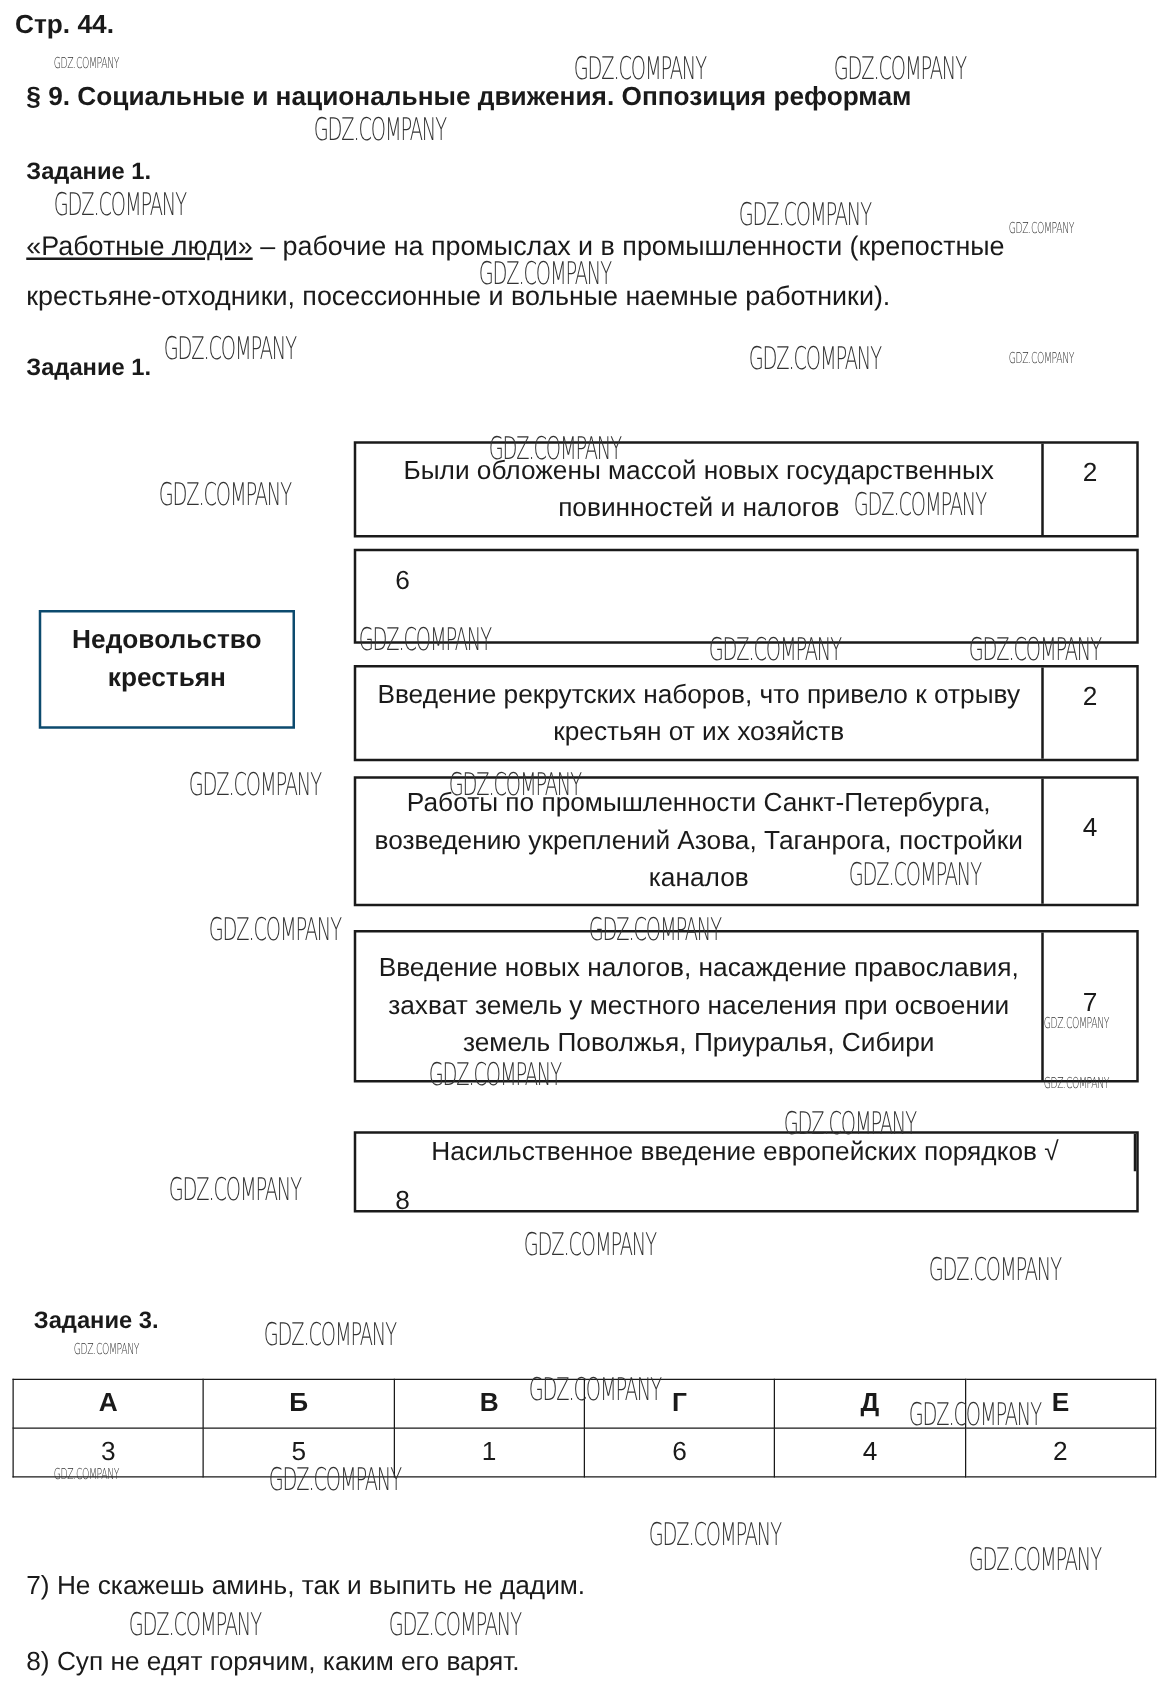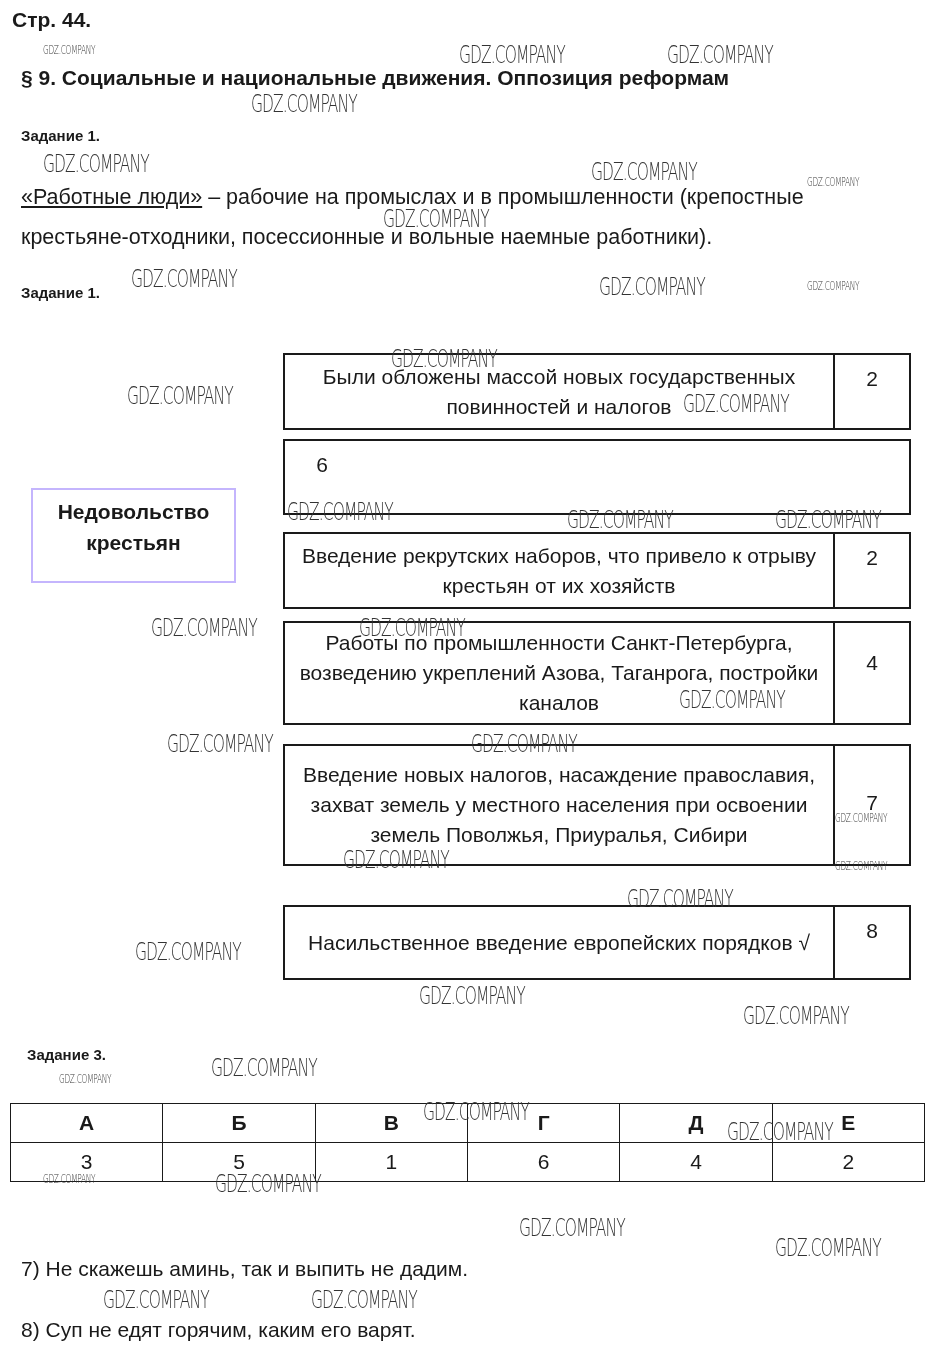--- a/index.html
+++ b/index.html
@@ -3,21 +3,21 @@
   <meta charset="utf-8">
   <style>
     html, body { margin: 0; padding: 0; background: #ffffff; }
     body {
       width: 932px; height: 1355px; position: relative; overflow: hidden;
       font-family: "Liberation Sans", sans-serif; color: #1a1a1a;
     }
     .abs { position: absolute; }
     .page-num { left: 12px; top: 8px; font-size: 21px; font-weight: bold; }
     .section-title { left: 21px; top: 66px; font-size: 21px; font-weight: bold; white-space: nowrap; }
-    .task-title { font-size: 15px; font-weight: bold; }
+    .task-title { font-size: 19px; font-weight: bold; }
     .para { font-size: 21.5px; line-height: 40px; white-space: nowrap; }
     .para .term { text-decoration: underline; }
     .wm {
       position: absolute; font-family: "DejaVu Sans", sans-serif; font-weight: 200;
       color: #333; letter-spacing: -1.5px; transform: scaleX(0.62); transform-origin: left top;
       white-space: nowrap; pointer-events: none;
     }
     .wm.big { font-size: 25px; }
     .wm.small { font-size: 12px; letter-spacing: -0.5px; }
     .box {
@@ -27,21 +27,21 @@
     .box .txt {
       flex: 1; display: flex; align-items: center; justify-content: center;
       text-align: center; font-size: 21px; line-height: 30px; padding: 0 10px;
       border-right: 2px solid #1a1a1a;
     }
     .box .num {
       width: 74px; font-size: 21px; text-align: center; padding-top: 12px; box-sizing: border-box;
     }
     .main-box {
       position: absolute; left: 31px; top: 488px; width: 205px; height: 95px;
-      border: 2px solid #c4b5fd; box-sizing: border-box; text-align: center;
+      border: 2px solid #0c4a6e; box-sizing: border-box; text-align: center;
       font-size: 21px; font-weight: bold; line-height: 31px; padding-top: 6px;
     }
     table.answers {
       position: absolute; left: 10px; top: 1103px; width: 915px;
       border-collapse: collapse; table-layout: fixed;
     }
     table.answers td, table.answers th {
       border: 1px solid #1a1a1a; height: 38px; text-align: center; font-size: 21px; padding: 0;
     }
     table.answers th { font-weight: bold; }
@@ -74,21 +74,21 @@
   <div class="num">2</div>
 </div>
 <div class="box" style="left:283px; top:621px; width:628px; height:104px;">
   <div class="txt">Работы по промышленности Санкт-Петербурга, возведению укреплений Азова, Таганрога, постройки каналов</div>
   <div class="num" style="padding-top:28px;">4</div>
 </div>
 <div class="box" style="left:283px; top:744px; width:628px; height:122px;">
   <div class="txt">Введение новых налогов, насаждение православия, захват земель у местного населения при освоении земель Поволжья, Приуралья, Сибири</div>
   <div class="num" style="padding-top:45px;">7</div>
 </div>
-<div class="box" style="left:283px; top:905px; width:628px; height:75px;">
+<div class="box" style="left:283px; top:905px; width:628px; height:65px;flex-direction:column;">
   <div class="txt">Насильственное введение европейских порядков √</div>
   <div class="num">8</div>
 </div>
 
 <div class="abs task-title" style="left:27px; top:1046px;">Задание 3.</div>
 <table class="answers">
   <tbody>
       <tr>
     <th>А</th>
     <th>Б</th>

